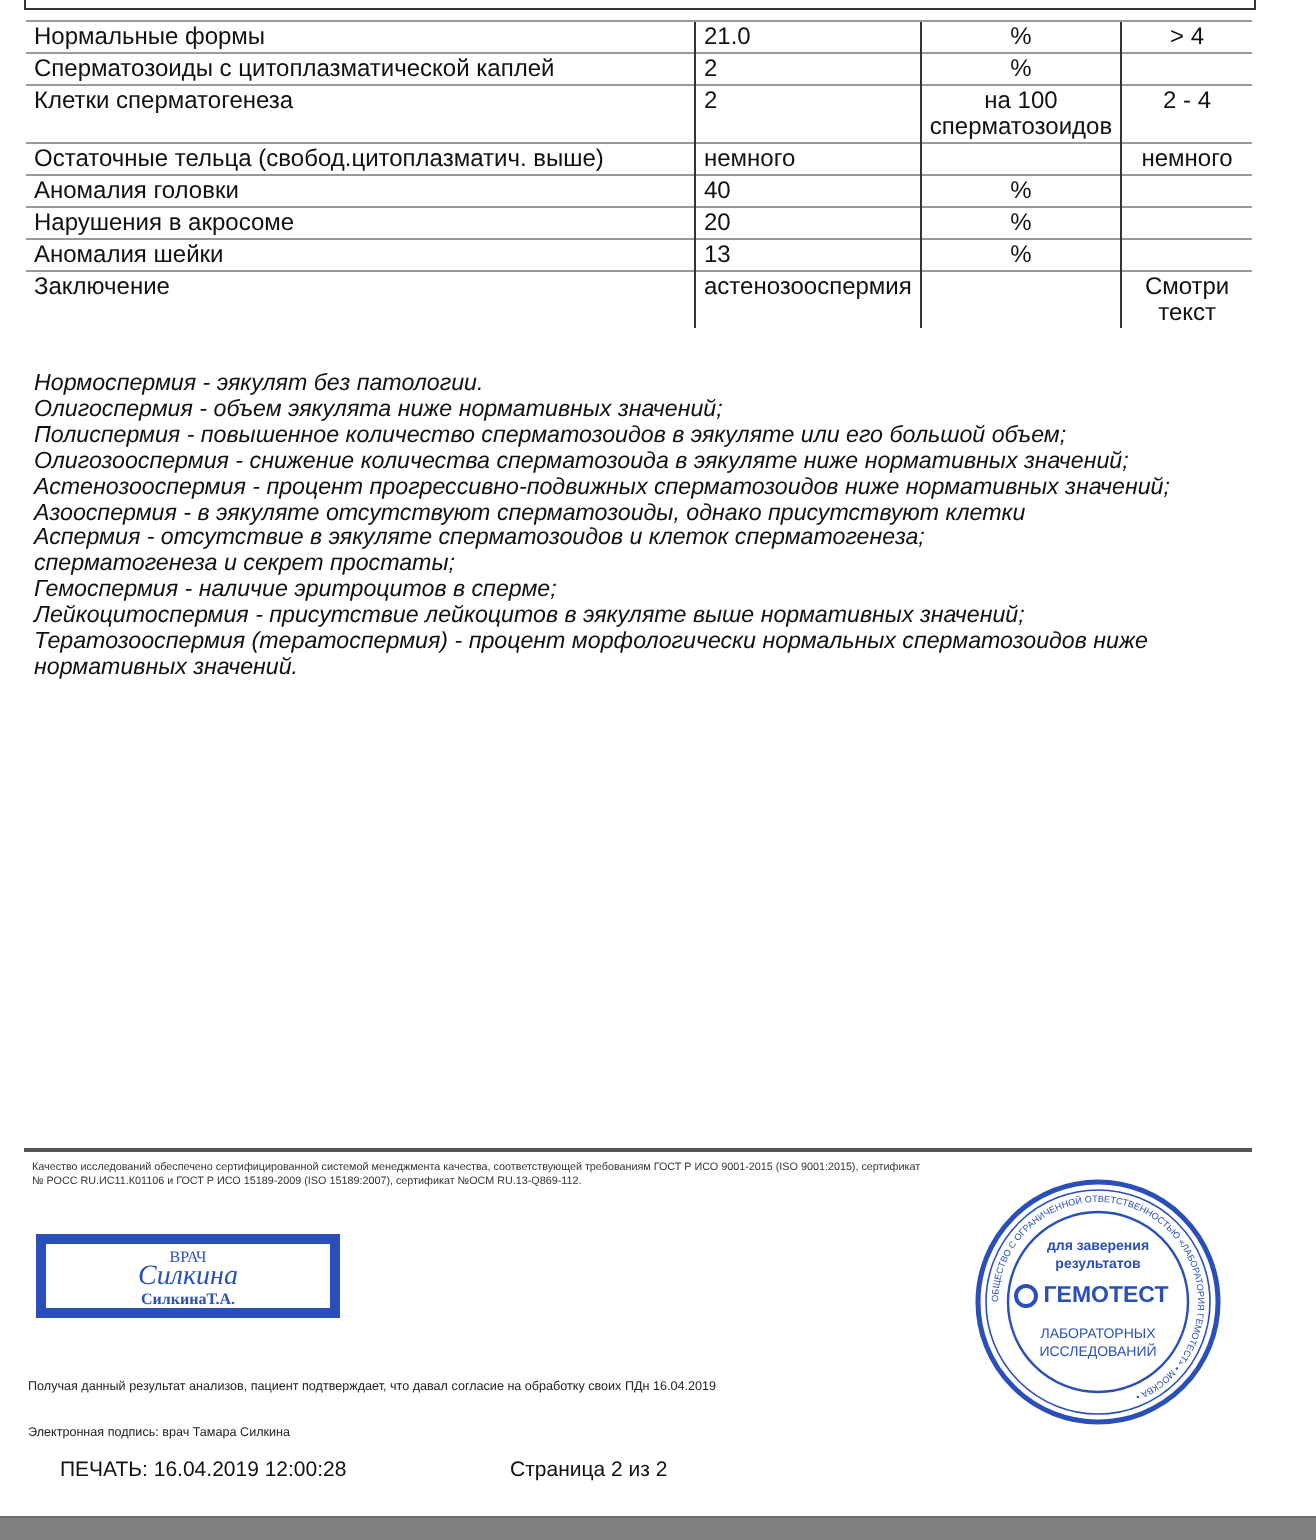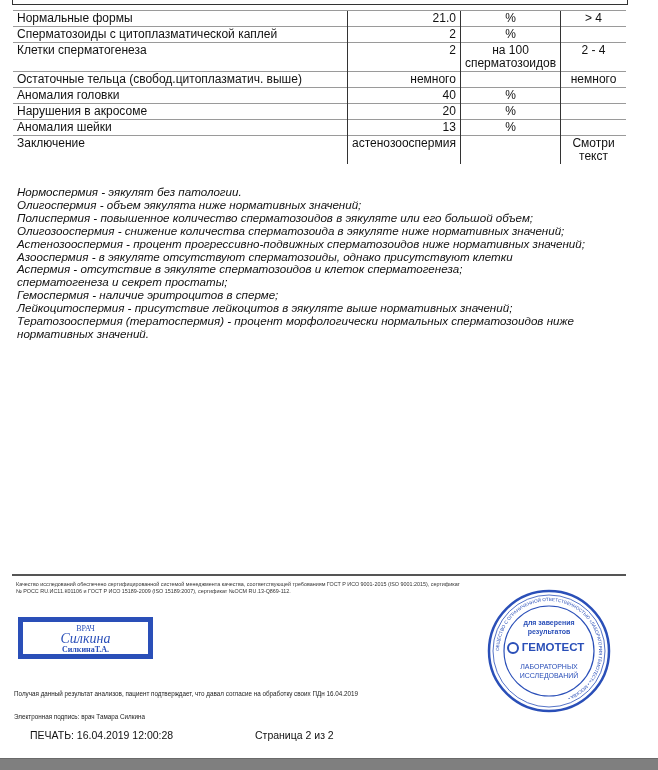--- a/index.html
+++ b/index.html
@@ -4,30 +4,30 @@
 <style>
   html, body { margin:0; padding:0; }
   body { width:658px; height:770px; background:#ffffff; position:relative; overflow:hidden;
          font-family:"Liberation Sans", sans-serif; color:#111; }
   .topbox { position:absolute; left:12px; top:-10px; width:614px; height:14px;
             border:1.5px solid #333; border-top:none; }
   table.res { position:absolute; left:13px; top:10px; width:613px; border-collapse:collapse;
               font-size:12px; line-height:13px; }
   table.res td { padding:1px 4px 1px 4px; vertical-align:top; border-top:1.5px solid #9a9a9a; }
   table.res td.c1 { width:326px; }
-  table.res td.c2 { width:80px; text-align:right; border-left:1.5px solid #333;margin-top:12px; }
+  table.res td.c2 { width:80px; text-align:left; border-left:1.5px solid #333;margin-top:12px; }
   table.res td.c3 { width:70px; text-align:center; border-left:1.5px solid #333; }
   table.res td.c4 { text-align:center; border-left:1.5px solid #333; }
   table.res tr.last td { border-bottom:none; }
   .notes { position:absolute; left:17px; top:186px; width:600px; font-size:11.6px; line-height:12.9px;
            font-style:italic; }
   .notes div { white-space:nowrap; }
   .sep { position:absolute; left:12px; top:574px; width:614px; height:2px; background:#555; }
   .cert { position:absolute; left:16px; top:581px; width:450px; font-size:5.4px; line-height:7.4px; color:#333; }
-  .stamp-doc { position:absolute; left:18px; top:617px; width:135px; height:42px; border:5px solid #2a4fb8;
+  .stamp-doc { position:absolute; left:18px; top:617px; width:152px; height:42px; border:5px solid #2a4fb8;
                box-sizing:border-box; color:#2a4fb8; text-align:center; }
   .stamp-doc .t1 { font-size:8px; font-family:"Liberation Serif", serif; margin-top:2px; }
   .stamp-doc .sig { font-size:14px; font-style:italic; font-family:"Liberation Serif", serif; line-height:12px; }
   .stamp-doc .t2 { font-size:8px; font-family:"Liberation Serif", serif; font-weight:bold; }
   .stamp-round { position:absolute; left:487px; top:589px; width:124px; height:124px; }
   .consent { position:absolute; left:14px; top:690px; font-size:6.3px; color:#222; }
   .esig { position:absolute; left:14px; top:713px; font-size:6.3px; color:#222; }
   .print { position:absolute; left:30px; top:729px; font-size:10.5px; color:#111; }
   .page { position:absolute; left:255px; top:729px; font-size:10.5px; color:#111; }
   .graybar { position:absolute; left:0; top:758px; width:658px; height:12px; background:#7f7f7f;

